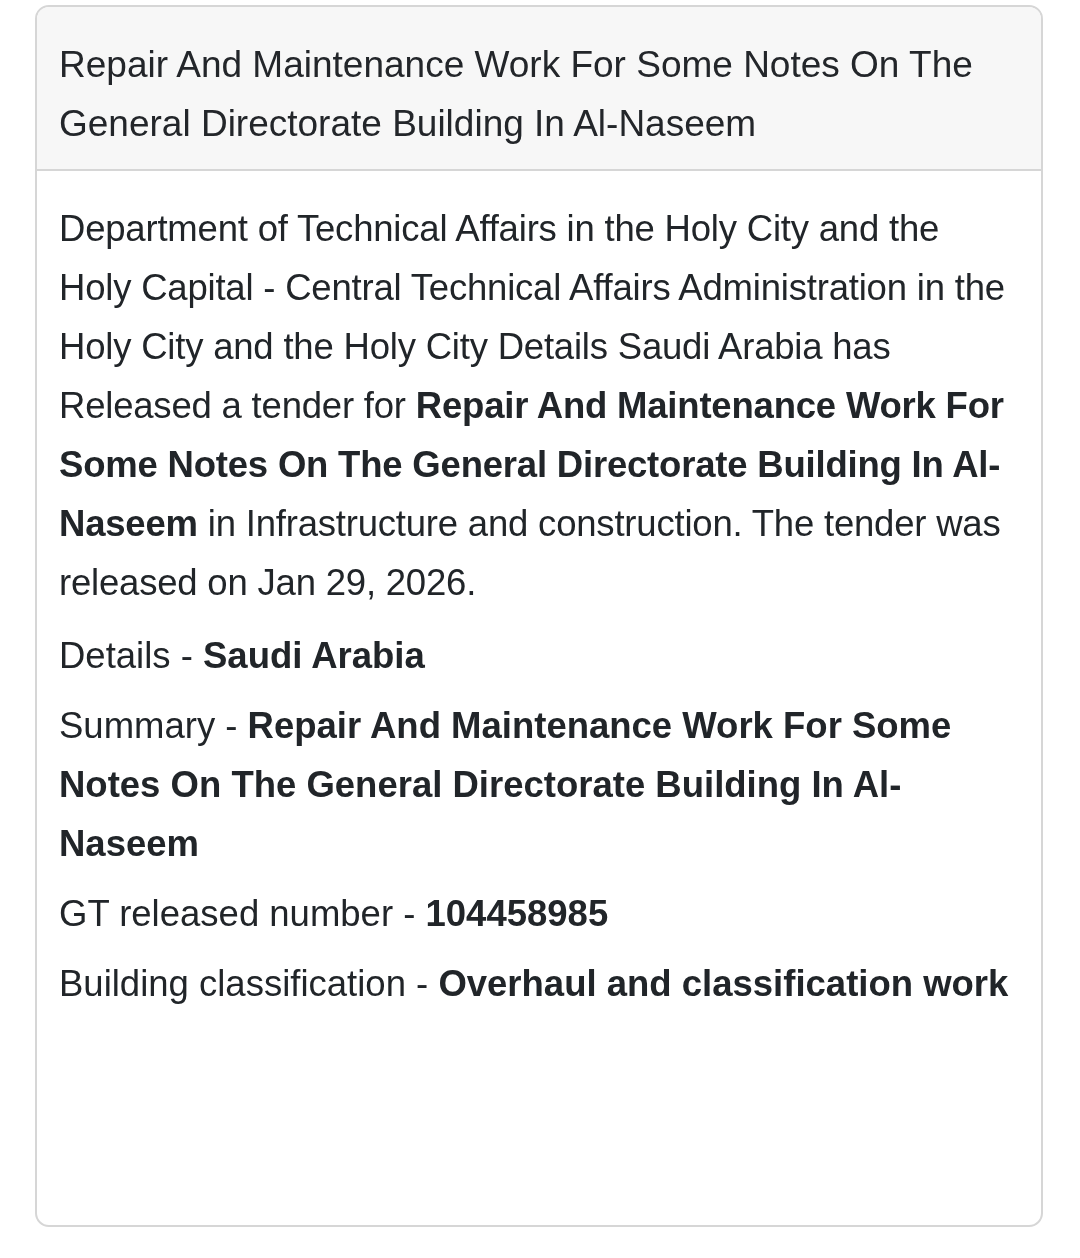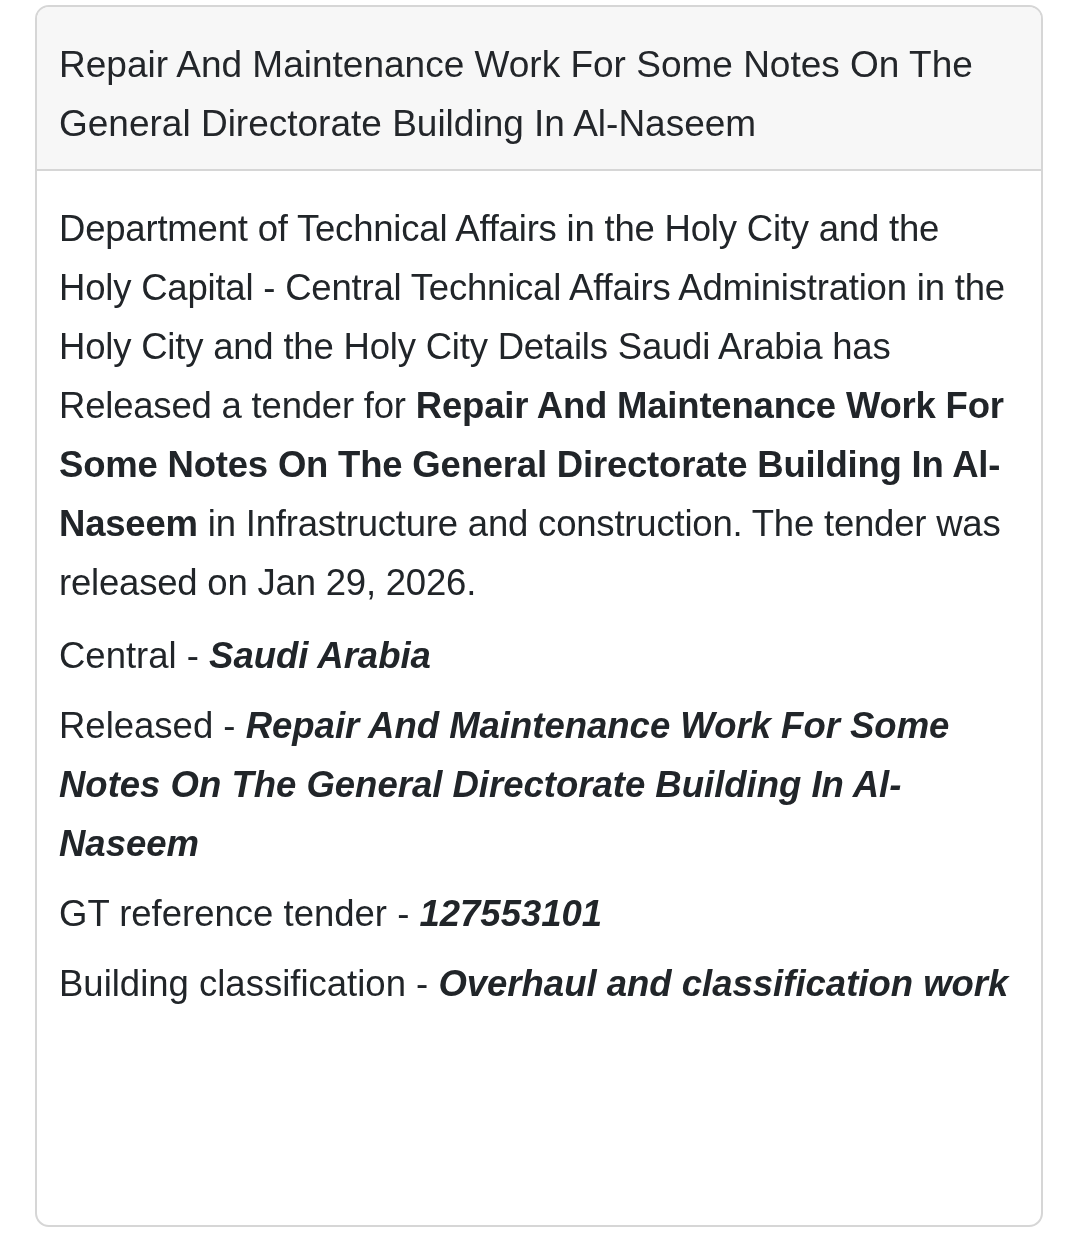--- a/index.html
+++ b/index.html
@@ -3,28 +3,28 @@
 <meta charset="utf-8">
 <style>
   html, body { margin:0; padding:0; background:#ffffff; }
   body { width:1080px; height:1258px; position:relative; font-family:"Liberation Sans", sans-serif; color:#212529; }
   .card { position:absolute; left:35px; top:5px; width:1008px; height:1222px; border:2px solid #d6d6d6; border-radius:14px; overflow:hidden; box-sizing:border-box; background:#fff; }
   .card-header { background:#f7f7f7; border-bottom:2px solid #d6d6d6; height:164px; box-sizing:border-box; padding:28px 22px 0 22px; font-size:37px; line-height:59px; color:#23262a; }
   .card-body { padding:28px 22px 0 22px; }
   .intro { font-size:36.5px; line-height:59px; font-weight:500; margin:0 0 14px 0; letter-spacing:-0.2px; }
   .intro b { font-weight:700; }
   .row { font-size:36.5px; line-height:59px; margin:0 0 11px 0; }
-  .row .val { font-weight:700;font-style:italic; }
+  .row .val { font-weight:700; }
 </style>
 </head>
 <body>
 
 <div class="card">
   <div class="card-header">Repair And Maintenance Work For Some Notes On The General Directorate Building In Al-Naseem</div>
   <div class="card-body">
     <p class="intro"><span>Department of Technical Affairs in the Holy City and the Holy Capital - Central Technical Affairs Administration in the Holy City and the Holy City Details Saudi Arabia has Released a tender for </span><b>Repair And Maintenance Work For Some Notes On The General Directorate Building In Al-Naseem</b><span> in Infrastructure and construction. The tender was released on Jan 29, 2026.</span></p>
 
-    <p class="row"><span>Central - </span><span class="val">Saudi Arabia</span></p>
-    <p class="row"><span>Released - </span><span class="val">Repair And Maintenance Work For Some Notes On The General Directorate Building In Al-Naseem</span></p>
-    <p class="row"><span>GT reference tender - </span><span class="val">127553101</span></p>
+    <p class="row"><span>Details - </span><span class="val">Saudi Arabia</span></p>
+    <p class="row"><span>Summary - </span><span class="val">Repair And Maintenance Work For Some Notes On The General Directorate Building In Al-Naseem</span></p>
+    <p class="row"><span>GT released number - </span><span class="val">104458985</span></p>
     <p class="row"><span>Building classification - </span><span class="val">Overhaul and classification work</span></p>
   </div>
 </div>
 
 </body></html>

